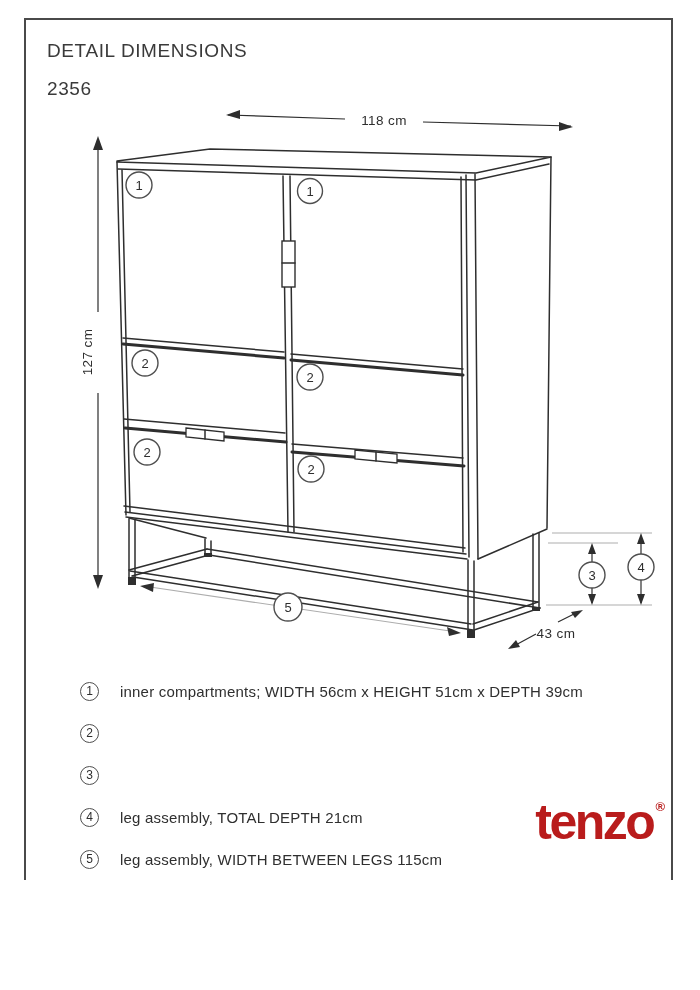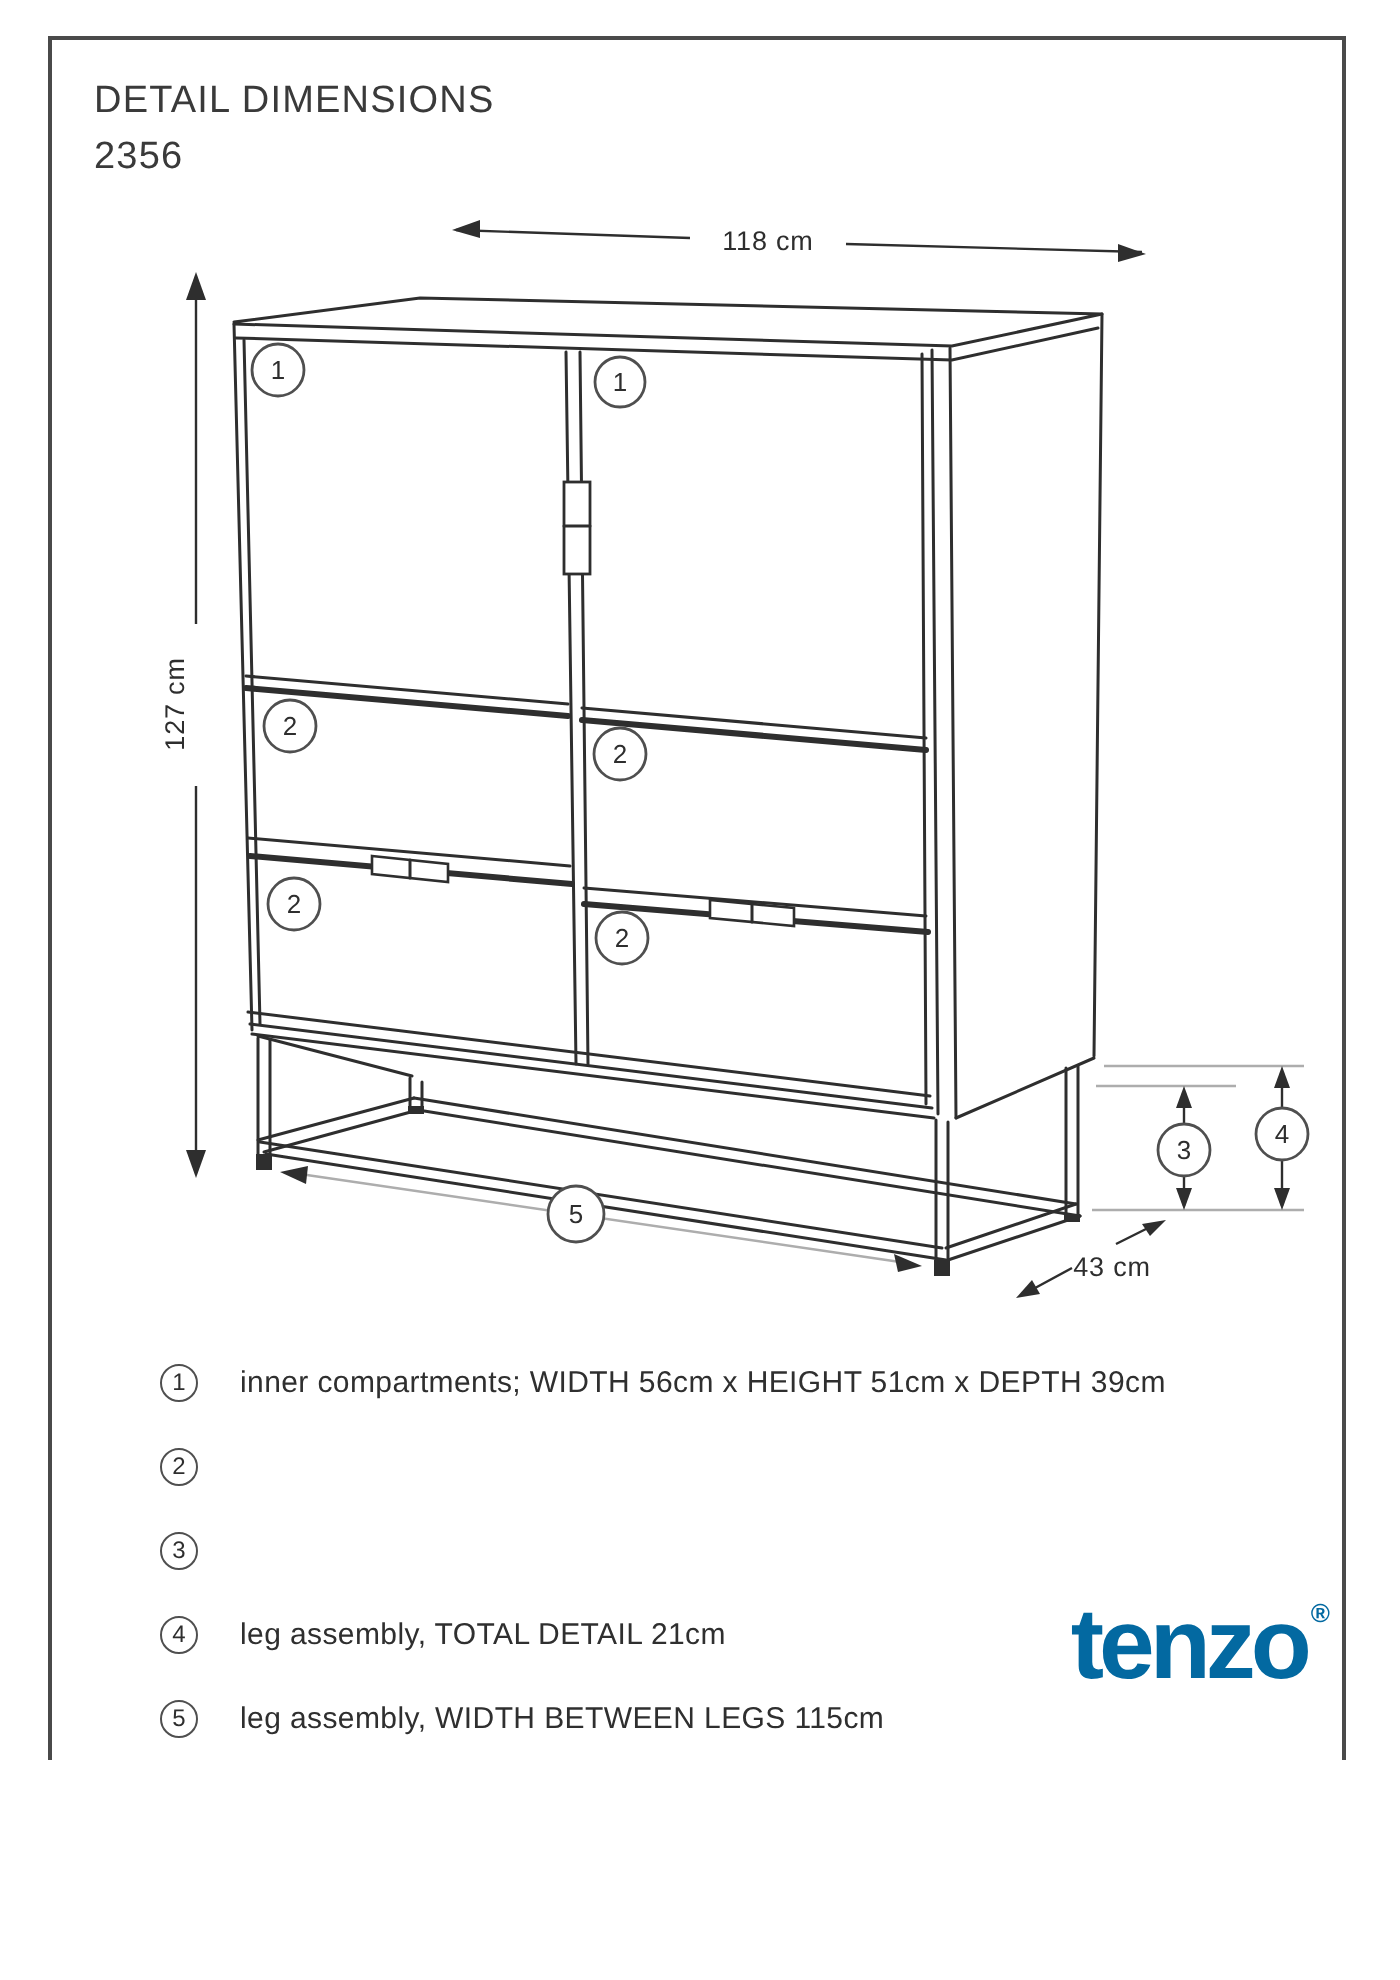--- a/index.html
+++ b/index.html
@@ -2,39 +2,39 @@
 <html><head>
 <meta charset="utf-8">
 <style>
   html,body{margin:0;padding:0;background:#ffffff;width:700px;height:990px;
     font-family:"Liberation Sans",sans-serif;-webkit-font-smoothing:antialiased;}
   .page{position:relative;width:700px;height:880px;background:#fff;overflow:hidden;}
   .frame{position:absolute;left:24px;top:18px;width:649px;height:953px;
     border:2px solid #4a4a4a;box-sizing:border-box;pointer-events:none;}
   .titleblock{position:absolute;left:47px;top:40px;color:#3a3a3a;}
   .titleblock .t1{font-size:19px;letter-spacing:0.6px;line-height:22px;}
-  .titleblock .t2{font-size:19px;letter-spacing:0.6px;line-height:22px;margin-top:6px;}
+  .titleblock .t2{font-size:19px;letter-spacing:0.6px;line-height:22px;margin-top:16px;}
   svg{position:absolute;left:0;top:0;}
   .ln{stroke:#2e2e2e;stroke-width:1.5;fill:none;stroke-linecap:round;}
   .thick{stroke:#2e2e2e;stroke-width:3;fill:none;stroke-linecap:round;}
   .ext{stroke:#adadad;stroke-width:1.2;fill:none;}
   .dim{stroke:#2e2e2e;stroke-width:1.2;fill:none;}
   .ah{fill:#2e2e2e;stroke:none;}
   .co{fill:#ffffff;stroke:#4f4f4f;stroke-width:1.4;}
   .handle{fill:#ffffff;stroke:#2e2e2e;stroke-width:1.3;}
   .latch{fill:#ffffff;stroke:#2e2e2e;stroke-width:1.4;}
   .num{font-size:13px;fill:#2e2e2e;font-family:"Liberation Sans",sans-serif;}
   .dimtext{font-size:13.5px;fill:#2e2e2e;font-family:"Liberation Sans",sans-serif;letter-spacing:0.4px;}
   .legend{position:absolute;left:80px;top:681px;}
   .lrow{display:flex;align-items:center;height:20px;margin-bottom:22px;}
   .lcirc{width:19px;height:19px;border:1.4px solid #4f4f4f;border-radius:50%;
     box-sizing:border-box;display:flex;align-items:center;justify-content:center;
     font-size:12px;color:#2e2e2e;flex:0 0 auto;}
   .ltext{margin-left:21px;font-size:15px;color:#2f2f2f;letter-spacing:0.2px;white-space:nowrap;}
-  .logo{position:absolute;right:35px;bottom:33px;color:#0369a1;font-weight:bold;
+  .logo{position:absolute;right:35px;bottom:33px;color:#b91c1c;font-weight:bold;
     font-size:50px;letter-spacing:-2.5px;line-height:1;}
   .logo sup{font-size:13px;letter-spacing:0;vertical-align:28px;margin-left:2px;}
 </style>
 </head>
 <body>
 
 <div class="page">
 
   <div class="frame"></div>
 
@@ -157,21 +157,21 @@
       <div class="ltext">inner compartments; WIDTH 56cm x HEIGHT 51cm x DEPTH 39cm</div>
     </div>
     <div class="lrow">
       <div class="lcirc">2</div>
     </div>
     <div class="lrow">
       <div class="lcirc">3</div>
     </div>
     <div class="lrow">
       <div class="lcirc">4</div>
-      <div class="ltext">leg assembly, TOTAL DETAIL 21cm</div>
+      <div class="ltext">leg assembly, TOTAL DEPTH 21cm</div>
     </div>
     <div class="lrow">
       <div class="lcirc">5</div>
       <div class="ltext">leg assembly, WIDTH BETWEEN LEGS 115cm</div>
     </div>
   </div>
 
   <div class="logo"><span>tenzo</span><sup>®</sup></div>
 </div>
 

